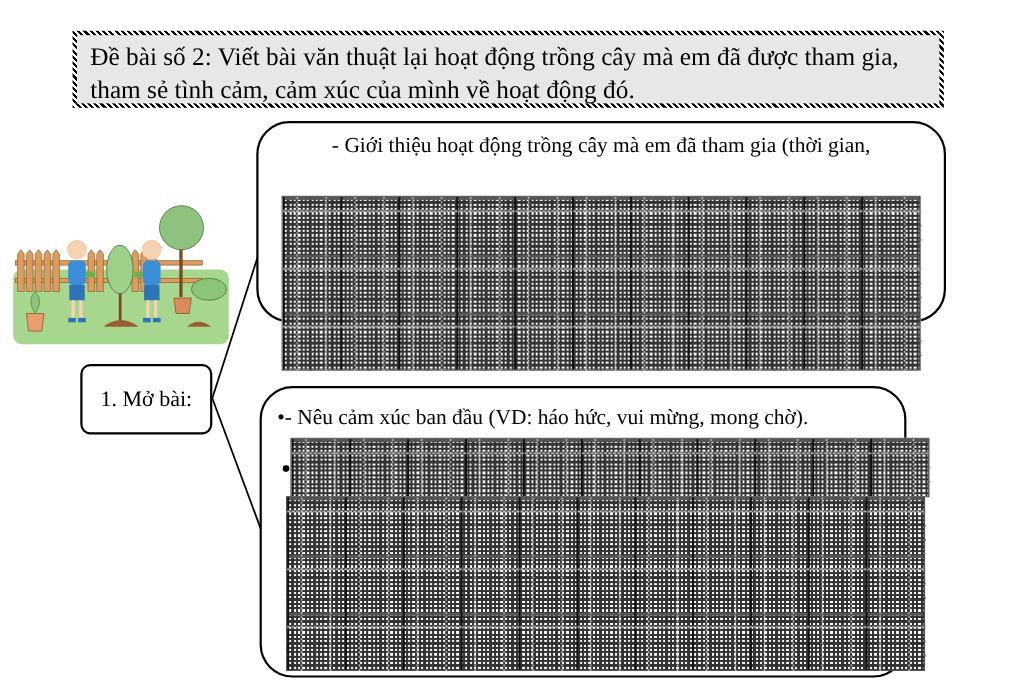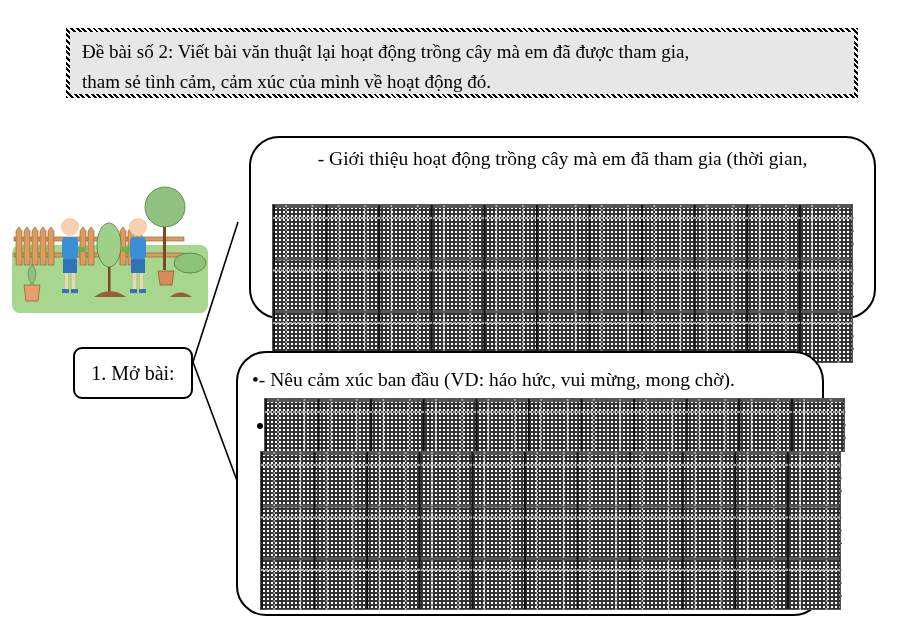--- a/index.html
+++ b/index.html
@@ -4,38 +4,38 @@
 <style>
   html, body { margin:0; padding:0; background:#ffffff; }
   body { width:917px; height:621px; position:relative; overflow:hidden;
          font-family:"Liberation Serif", "DejaVu Serif", serif; color:#000; }
 
   .prompt {
     position:absolute; left:66px; top:28px; width:792px; height:70px;
     background:#e7e7e7; box-sizing:border-box;
     border:4px solid transparent;
     border-image: repeating-linear-gradient(45deg,#000 0 2px,#fff 2px 4px) 4;
-    padding:5px 10px 0 12px; font-size:19px; line-height:30px;
+    padding:5px 10px 0 12px; font-size:23px; line-height:30px;
   }
 
   .illustration { position:absolute; left:10px; top:185px; width:200px; height:130px; }
 
   .label-box {
-    position:absolute; left:73px; top:347px; width:120px; height:52px;
+    position:absolute; left:73px; top:331px; width:120px; height:64px;
     border:2px solid #000; border-radius:9px; box-sizing:border-box;
     display:flex; align-items:center; justify-content:center;
     font-size:20px; background:#fff;
   }
 
   .connector { position:absolute; left:0; top:0; width:917px; height:621px; pointer-events:none; }
 
   .box {
     position:absolute; border:2px solid #000; border-radius:30px; box-sizing:border-box; background:#fff;
   }
-  .box1 { left:249px; top:110px; width:627px; height:183px;margin-top:26px; }
+  .box1 { left:233px; top:110px; width:627px; height:183px; }
   .box2 { left:236px; top:351px; width:588px; height:265px; }
 
   .box-title {
     position:absolute; font-size:19.5px; line-height:23px; text-align:center;
   }
   .box1 .box-title { left:8px; right:8px; top:9px; }
   .box2 .box-title { left:14px; right:8px; top:15px; text-align:left; }
 
   .grid {
     position:absolute; box-sizing:border-box;

